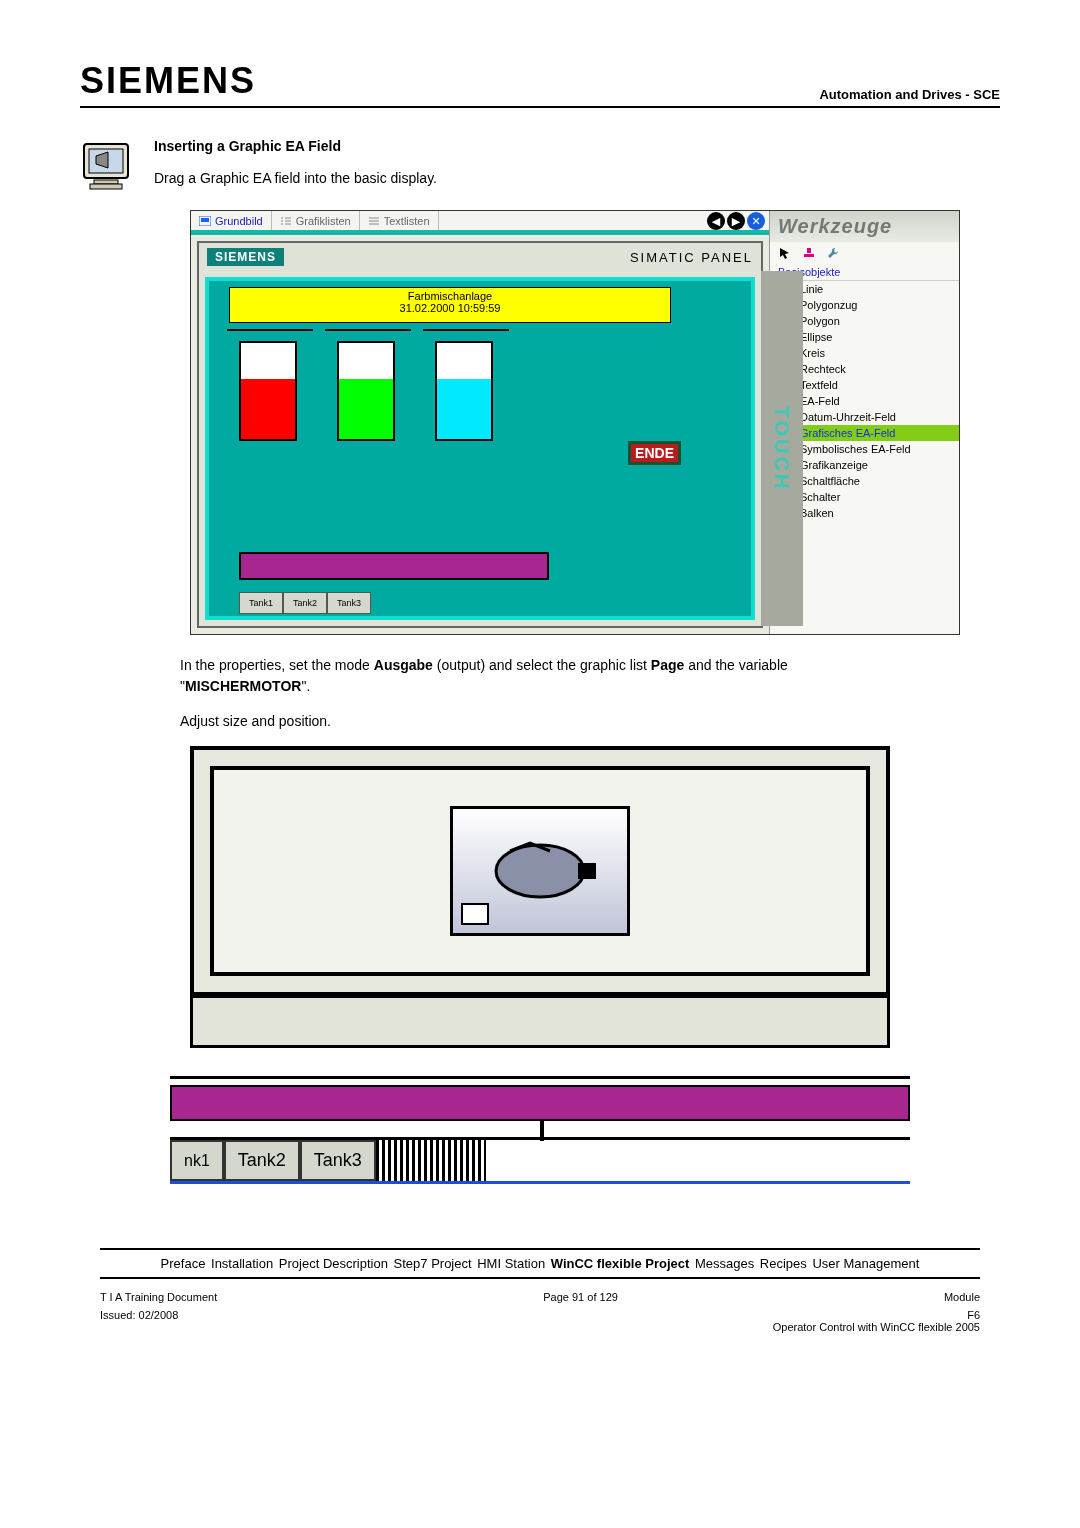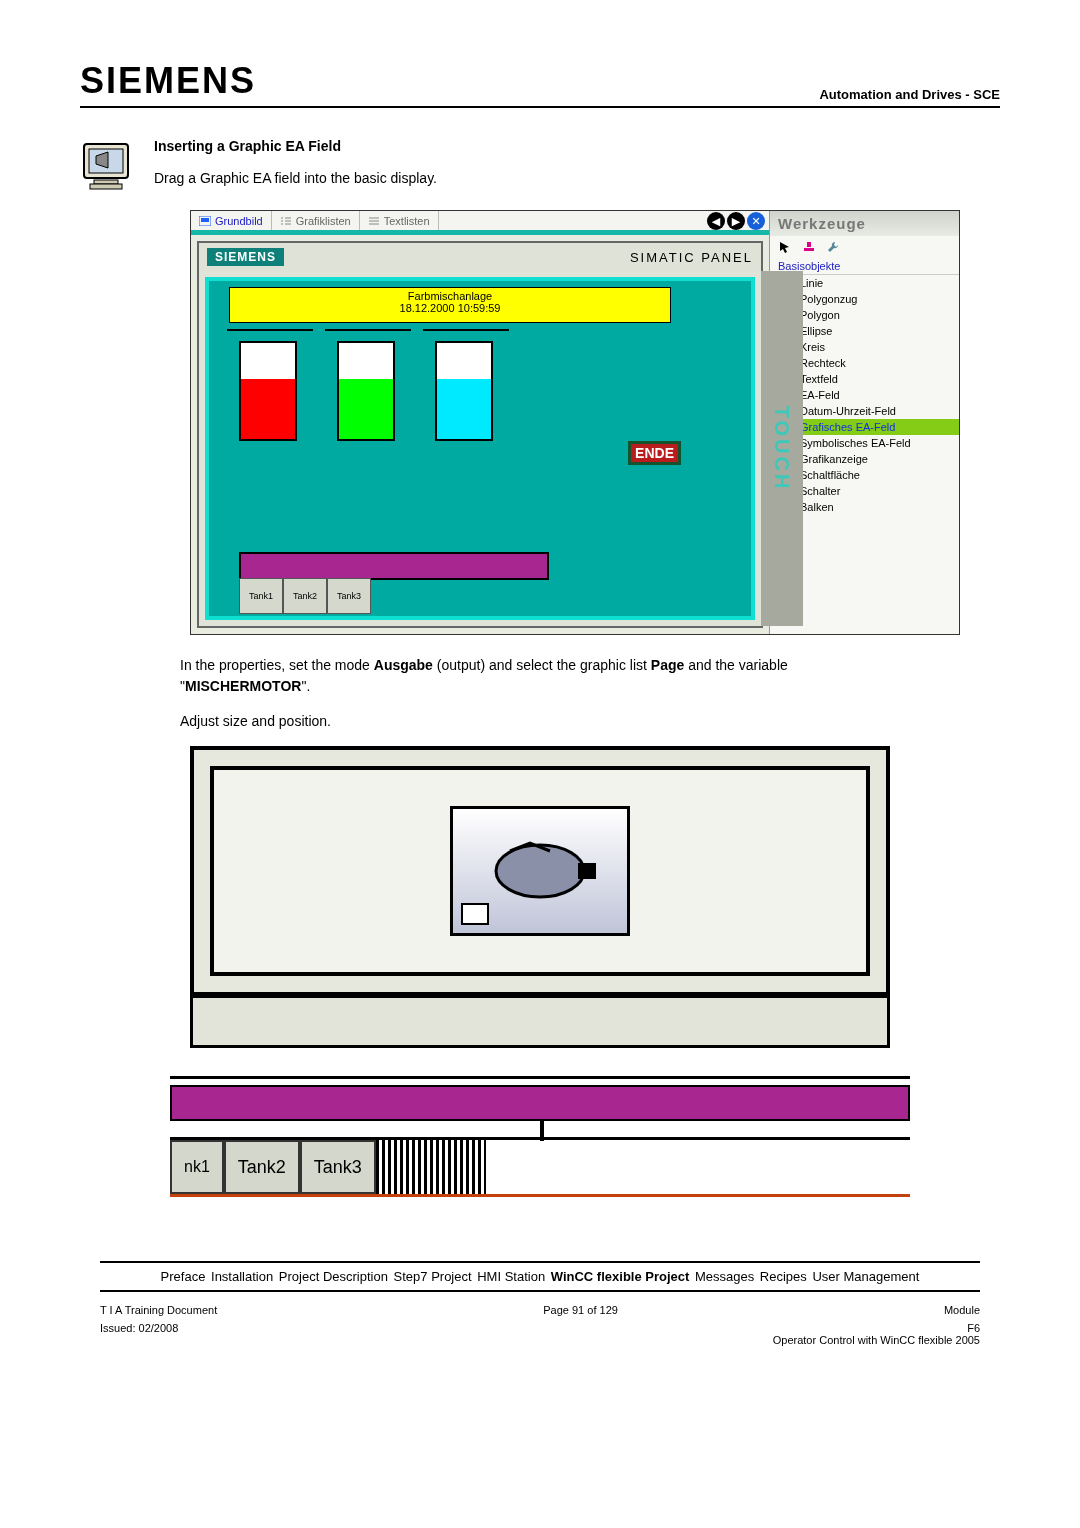--- a/index.html
+++ b/index.html
@@ -28,41 +28,41 @@
   .tanks { position: absolute; top: 60px; left: 30px; display: flex; gap: 40px; }
   .tank { width: 58px; height: 100px; border: 2px solid #000; background: #fff; position: relative; }
   .tank::before { content: ""; position: absolute; left: -14px; top: -14px; width: 86px; height: 10px; border-top: 2px solid #000; }
   .fill { position: absolute; bottom: 0; left: 0; right: 0; }
   .f1 { height: 60px; background: #ff0000; }
   .f2 { height: 60px; background: #00ff00; }
   .f3 { height: 60px; background: #00eaff; }
   .ende { position: absolute; right: 70px; top: 160px; background: #b91c1c; color: #fff; font-size: 14px; font-weight: 700; padding: 1px 4px; border: 3px solid #14532d; }
   .mix { position: absolute; left: 30px; bottom: 36px; width: 310px; height: 28px; background: #a8268f; border: 2px solid #000; }
   .btns { position: absolute; left: 30px; bottom: 2px; display: flex; }
-  .tb { width: 44px; height: 36px; background: #d5d8cc; border: 1px solid #555; font-size: 9px; display: flex; align-items: center; justify-content: center; }
+  .tb { width: 44px; height: 22px; background: #d5d8cc; border: 1px solid #555; font-size: 9px; display: flex; align-items: center; justify-content: center; }
   .shot1-side { width: 190px; background: #f7f7f3; border-left: 1px solid #999; font-size: 11px; }
-  .sideT { background: linear-gradient(#d0d3cb,#e8ebe3); font-weight: 700; color: #777; padding: 4px 8px; font-size: 15px; letter-spacing: 1px; }
+  .sideT { background: linear-gradient(#d0d3cb,#e8ebe3); font-weight: 700; color: #777; padding: 4px 8px; font-size: 20px; letter-spacing: 1px; font-style: italic; }
   .toolicons { display: flex; gap: 10px; padding: 4px 8px; }
   .ticon { width: 14px; height: 14px; }
   .sideH { color: #2020c0; padding: 2px 8px; border-bottom: 1px solid #ccc; }
   .tool { display: flex; align-items: center; gap: 6px; padding: 2px 8px; }
   .tool.sel { color: #1030e0; background: #84cc16; }
   .ticon2 { width: 16px; height: 12px; display: flex; align-items: center; justify-content: center; }
   .para { margin: 14px 100px 6px; line-height: 1.5; }
   .para b { font-weight: 700; }
   .shot2 { margin: 14px auto 20px; width: 740px; }
   .monitor2 { border: 4px solid #000; border-bottom-width: 6px; background: #e6e8de; padding: 16px; position: relative; width: 700px; margin: 0 auto; }
   .monitor2-inner { border: 4px solid #000; background: #f2f3ed; height: 210px; display: flex; align-items: center; justify-content: center; }
   .moni-img { width: 180px; height: 130px; border: 3px solid #000; background: linear-gradient(#fff,#c0c4d8); display:flex; align-items:center; justify-content:center; position:relative; }
   .moni-img::after{content:""; position:absolute; left:8px; bottom:8px; width:24px; height:18px; background:#fff; border:2px solid #000;}
   .monitor2-base { width: 700px; height: 50px; margin: 0 auto; background: #e2e4da; border: 3px solid #000; border-top: none; }
   .strip { margin-top: 28px; border-top: 3px solid #000; border-bottom: 3px solid #000; height: 64px; background: #fff; position: relative; }
   .strip-fill { position: absolute; left: 0; right: 0; top: 6px; height: 36px; background: #a8268f; border: 2px solid #000; }
   .strip-stem { position: absolute; left: 50%; top: 42px; width: 4px; height: 20px; background: #000; }
-  .btnrow { display: flex; height: 57px; border-bottom: 3px solid #c2410c; }
+  .btnrow { display: flex; height: 44px; border-bottom: 3px solid #1d4ed8; }
   .bbtn { border: 2px solid #333; background: #d4d7cb; display: flex; align-items: center; justify-content: center; font-size: 18px; padding: 0 12px; }
   .bbtn.sm{font-size:16px;}
   .barcode { width: 110px; height: 100%; background: repeating-linear-gradient(90deg,#000 0 3px,#fff 3px 6px); }
   .bcrumb { margin: 64px 20px 4px; border-top: 2px solid #000; border-bottom: 2px solid #000; padding: 6px 4px; font-size: 13px; text-align: center; }
   .bcrumb span { margin: 0 1px; }
   .bcrumb .cur { font-weight: 700; }
   .ftr { display: flex; justify-content: space-between; font-size: 11px; margin: 12px 20px 0; }
   .ftr2 { display: flex; justify-content: space-between; font-size: 11px; margin: 6px 20px 0; }
 </style>
 </head>
@@ -117,21 +117,21 @@
     </div>
     <div class="panel">
       <div class="panelhdr">
         <span class="sbadge">SIEMENS</span>
         <span>SIMATIC PANEL</span>
       </div>
       <div style="flex:1;display:flex;position:relative;">
         <div class="screen">
           <div class="ybar">
             <div>Farbmischanlage</div>
-            <div>18.12.2000 10:59:59</div>
+            <div>31.02.2000 10:59:59</div>
           </div>
           <div class="tanks">
             <div class="tank">
                 <div class="fill f1"></div>
               </div>
             <div class="tank">
                 <div class="fill f2"></div>
               </div>
             <div class="tank">
                 <div class="fill f3"></div>

